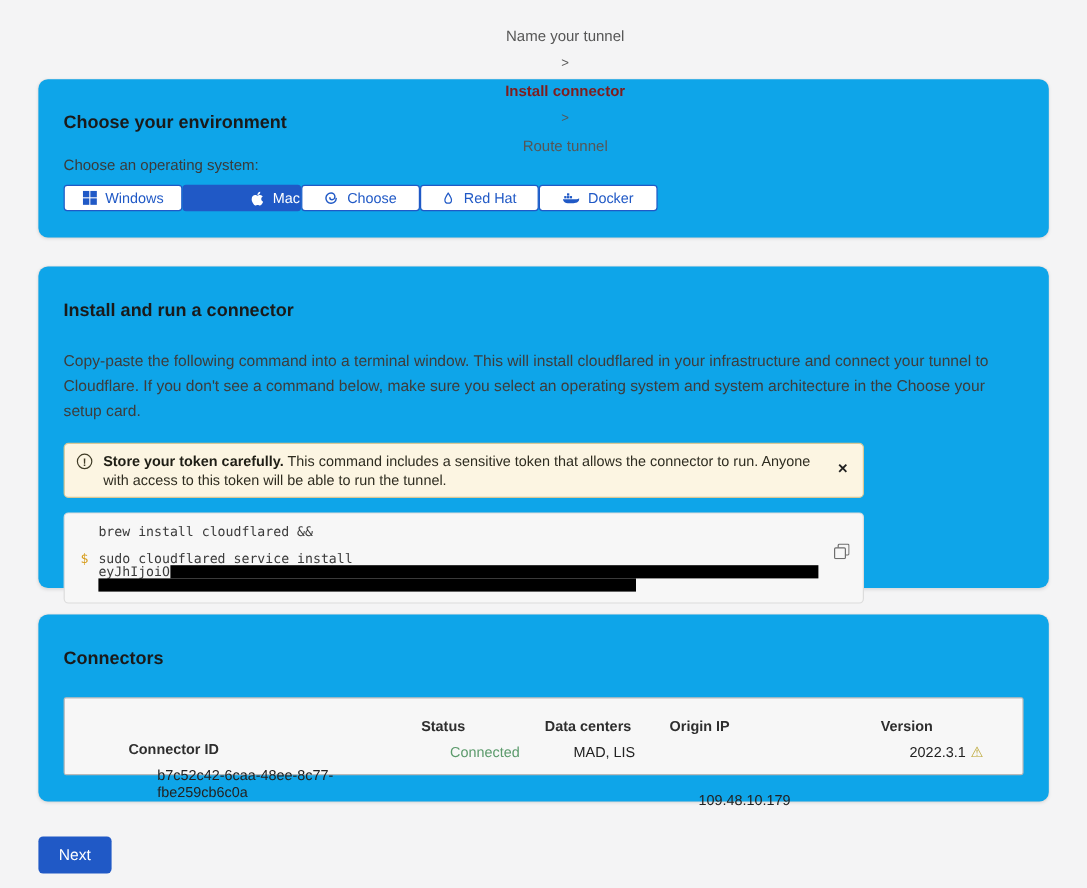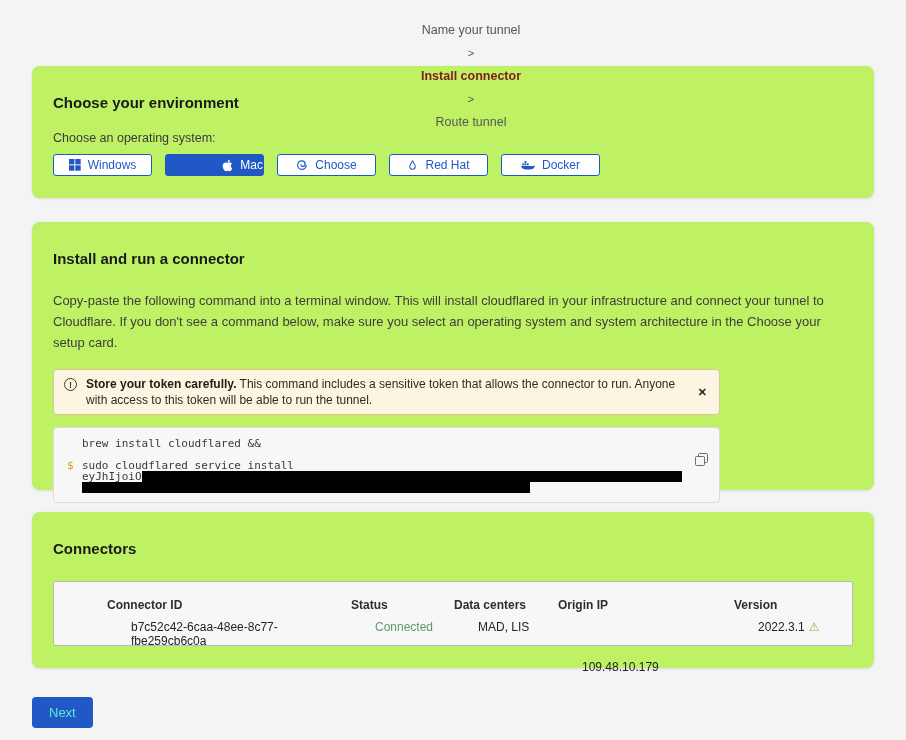--- a/index.html
+++ b/index.html
@@ -17,31 +17,31 @@
     font-size: 12.5px; color: #565656;
     display: flex; align-items: center; gap: 10px;
     height: 37px;
     flex-direction: column;
   }
   .crumb { cursor: pointer; }
   .crumb.active { font-weight: bold; color: #7f1d1d; }
   .crumb-sep { font-size: 11px; color: #565656; }
   
   .card {
-    background: #bef264; border-radius: 8px;
+    background: #0ea5e9; border-radius: 8px;
     margin: 0 32px;
     box-shadow: 0 1px 3px rgba(0,0,0,.10), 0 0 1px rgba(0,0,0,.06);
   }
   .card h2 {
     margin: 0; font-size: 15px; font-weight: bold; color: #1a1a1a;
   }
   
   .card-env { margin-top: 29px; padding: 28px 21px 21px; height: 132px; }
   .os-label { font-size: 12.5px; color: #3a3a3a; margin-top: 20px; }
-  .os-row { display: flex; gap: 13px; margin-top: 9px; }
+  .os-row { display: flex; gap: 0; margin-top: 9px; }
   .os-btn {
     width: 99px; height: 22px;
     display: flex; align-items: center; justify-content: center; gap: 7px;
     border: 1px solid var(--accent); border-radius: 3px;
     background: #fff; color: var(--accent);
     font-size: 12px; font-family: "Liberation Sans", sans-serif;
     cursor: pointer; padding: 0;
   }
   .os-btn.selected { background: var(--accent); color: #fff; justify-content: flex-end; }
   .os-btn svg { display: block; flex: 0 0 auto; }
@@ -87,30 +87,30 @@
     background: none; border: none; padding: 0; cursor: pointer;
   }
   
   .card-connectors { margin-top: 22px; padding: 28px 21px 20px; height: 156px; }
   .ctable {
     margin-top: 24px; height: 65px;
     border: 1px solid #b9b9b9; border-radius: 2px; background: #f7f7f7;
     display: flex; padding: 16px 0 0 53px;
   }
   .col { display: flex; flex-direction: column; }
-  .col-id { width: 244px; } .col-status { width: 103px; }
+  .col-id { width: 244px; margin-top: 19px; } .col-status { width: 103px; }
   .col-dc { width: 104px; } .col-ip { width: 176px; gap: 40px; } .col-ver { flex: 1; }
   .hdr { font-size: 12px; font-weight: bold; color: #2e2e2e; }
   .val { font-size: 12px; color: #222; margin-top: 8px; padding-left: 24px; }
   .val.green { color: #5b9a6b; }
   .warn-tri { color: #b8a22a; font-size: 12px; margin-left: 4px; }
   
   .next-btn {
     margin: 29px 16px 0 32px;
-    background: var(--accent); color: #5eead4;
+    background: var(--accent); color: #ffffff;
     border: none; border-radius: 4px;
     font-size: 13px; font-family: "Liberation Sans", sans-serif;
     padding: 8px 17px; cursor: pointer;
   }
 </style>
 </head>
 <body>
 
 
 

